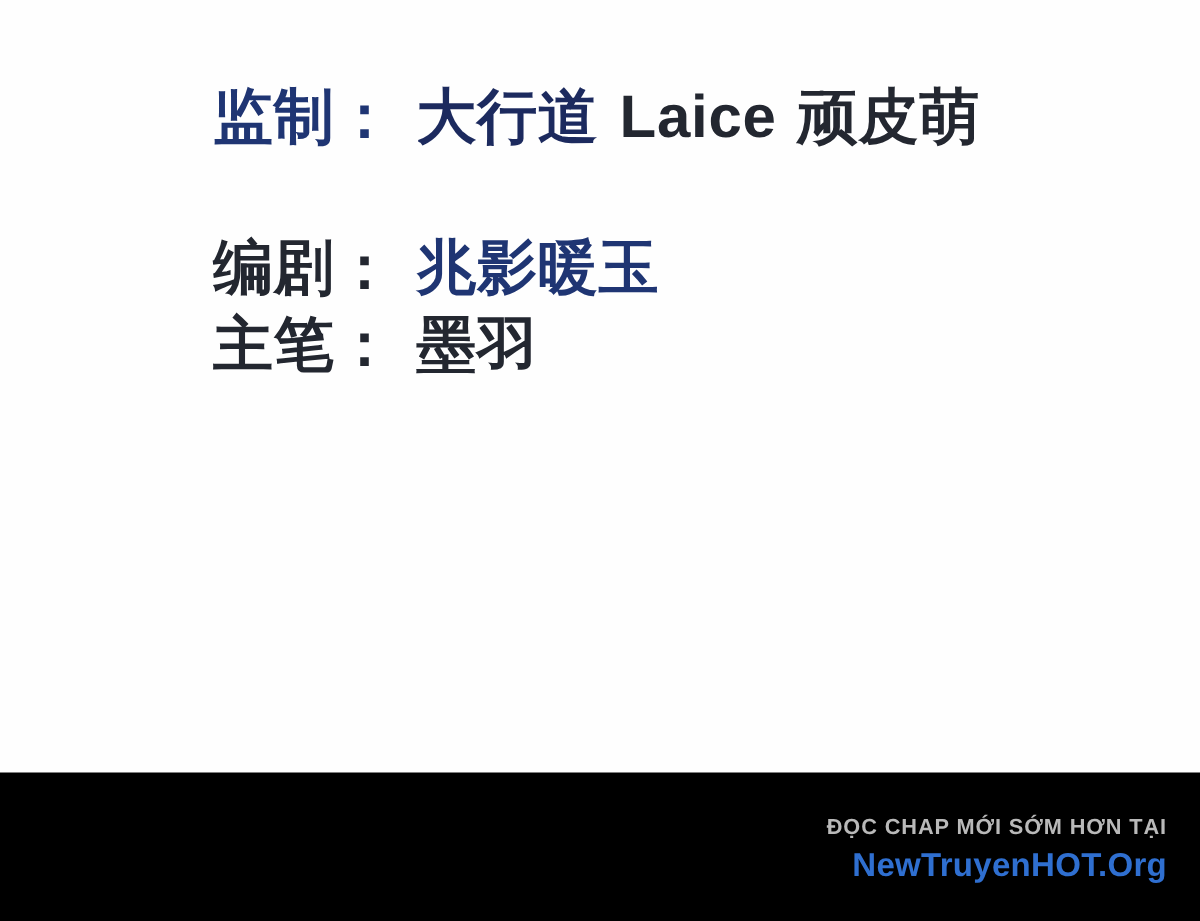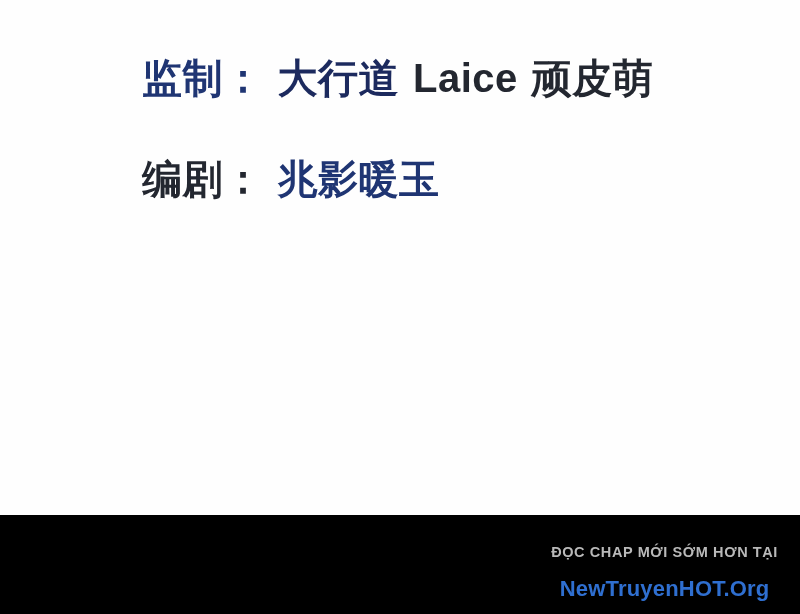--- a/index.html
+++ b/index.html
@@ -88,39 +88,43 @@
     line-height: 18px;
     white-space: nowrap;
   }
 
   #watermark-site {
     color: #2f6fd0;
     font-size: 22px;
     font-weight: bold;
     letter-spacing: 0.2px;
     line-height: 28px;
-    margin-top: 14px;
+    margin-top: 2px;
     white-space: nowrap;
+    text-align: right;
   }
 </style>
 </head>
 <body>
 
 <div id="page">
 
   <div id="credits">
 
     <div class="credit-line l1">
       <span class="credit-label c-navy">监制：</span><span class="credit-gap"></span><span class="credit-name c-deep">大行道</span><span class="credit-name c-ink">Laice</span><span class="credit-name c-ink">顽皮萌</span>
     </div>
 
     <div class="credit-line l2">
       <span class="credit-label c-ink">编剧：</span><span class="credit-gap"></span><span class="credit-name c-navy">兆影暖玉</span>
     </div>
 
+    <div class="credit-line l3">
+      <span class="credit-label c-ink">主笔：</span><span class="credit-gap"></span><span class="credit-name c-ink">墨羽</span>
+    </div>
 
   </div>
 
   <div id="footer-bar">
     <div id="watermark">
       <div id="watermark-top">ĐỌC CHAP MỚI SỚM HƠN TẠI</div>
       <div id="watermark-site">NewTruyenHOT.Org</div>
     </div>
   </div>
 

